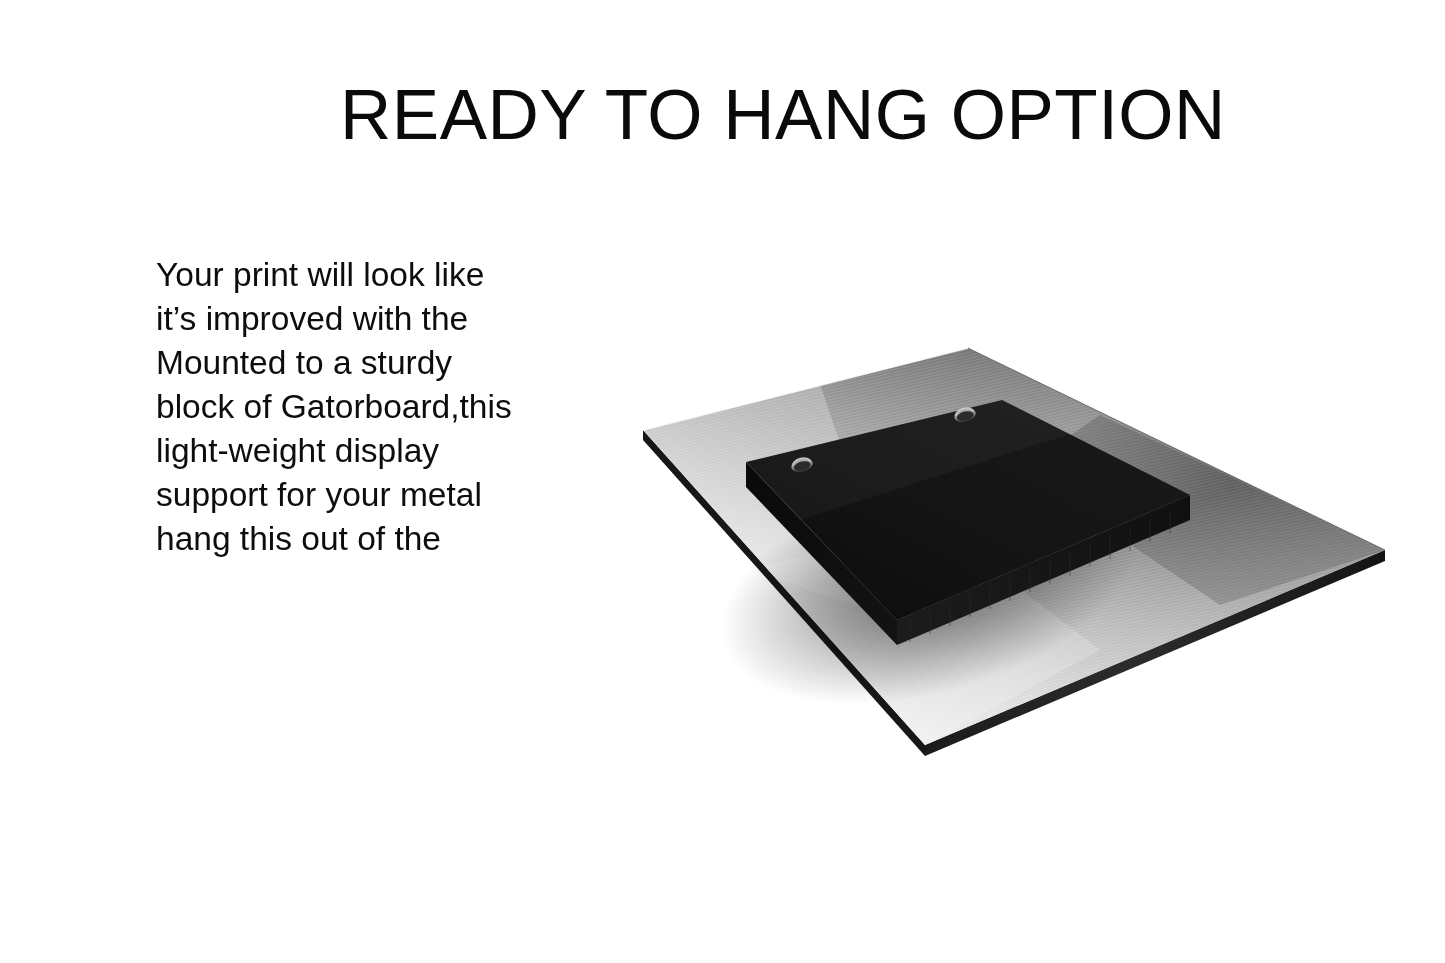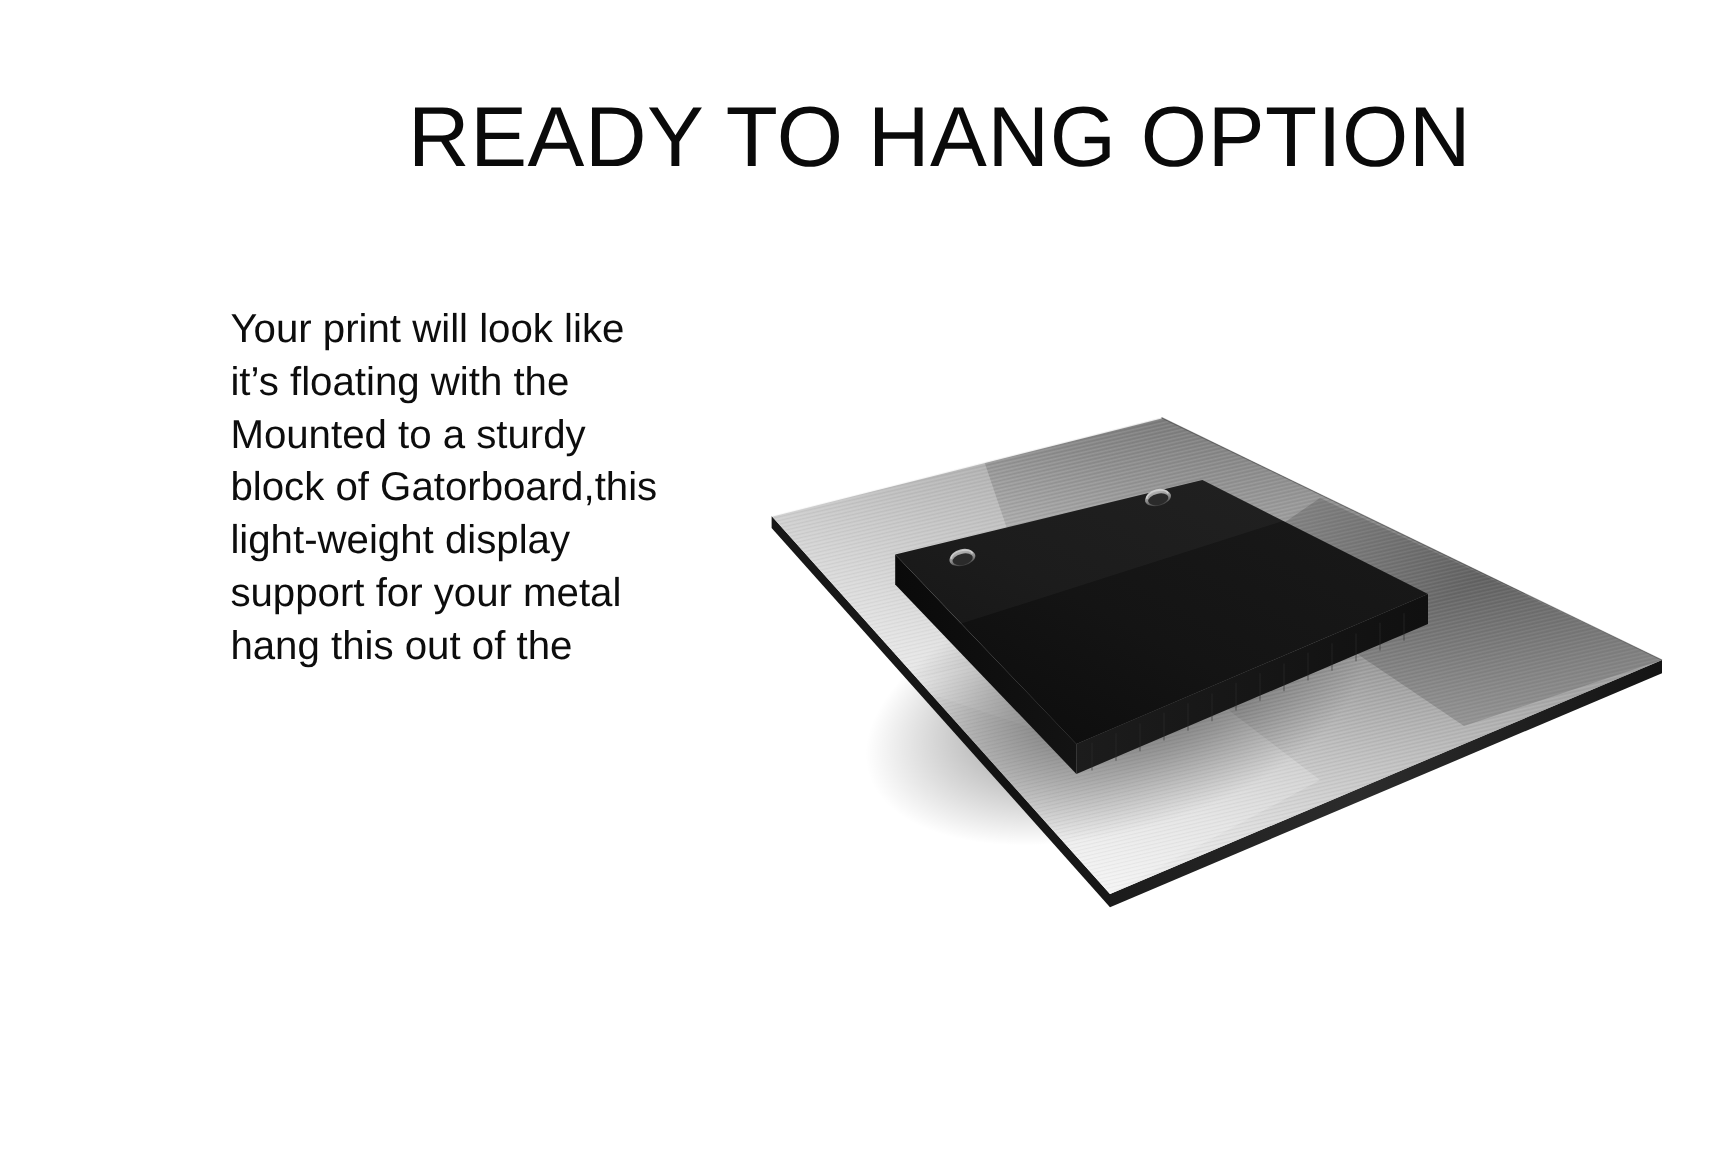--- a/index.html
+++ b/index.html
@@ -42,21 +42,20 @@
   
   #body-copy {
     position: absolute;
     left: 156px;
     top: 253px;
     width: 400px;
     font-size: 33.5px;
     line-height: 44px;
     font-weight: 400;
     color: #0d0d0d;
-    margin-left: 36px;
   }
   #body-copy .ln { display: block; white-space: nowrap; }
 
   
   #caption {
     position: absolute;
     left: 1080px;
     top: 778px;
     width: 300px;
     font-size: 19.5px;
@@ -78,21 +77,21 @@
 </style>
 </head>
 <body>
 
 <div id="slide">
 
   <div id="title">READY TO HANG OPTION</div>
 
   <div id="body-copy">
     <span class="ln">Your print will look like</span>
-    <span class="ln">it’s floating with the</span>
+    <span class="ln">it’s improved with the</span>
     <span class="ln">Mounted to a sturdy</span>
     <span class="ln">block of Gatorboard,this</span>
     <span class="ln">light-weight display</span>
     <span class="ln">support for your metal</span>
     <span class="ln">hang this out of the</span>
   </div>
 
 
   <div id="product">
     <svg viewBox="0 0 820 460" xmlns="http://www.w3.org/2000/svg">

